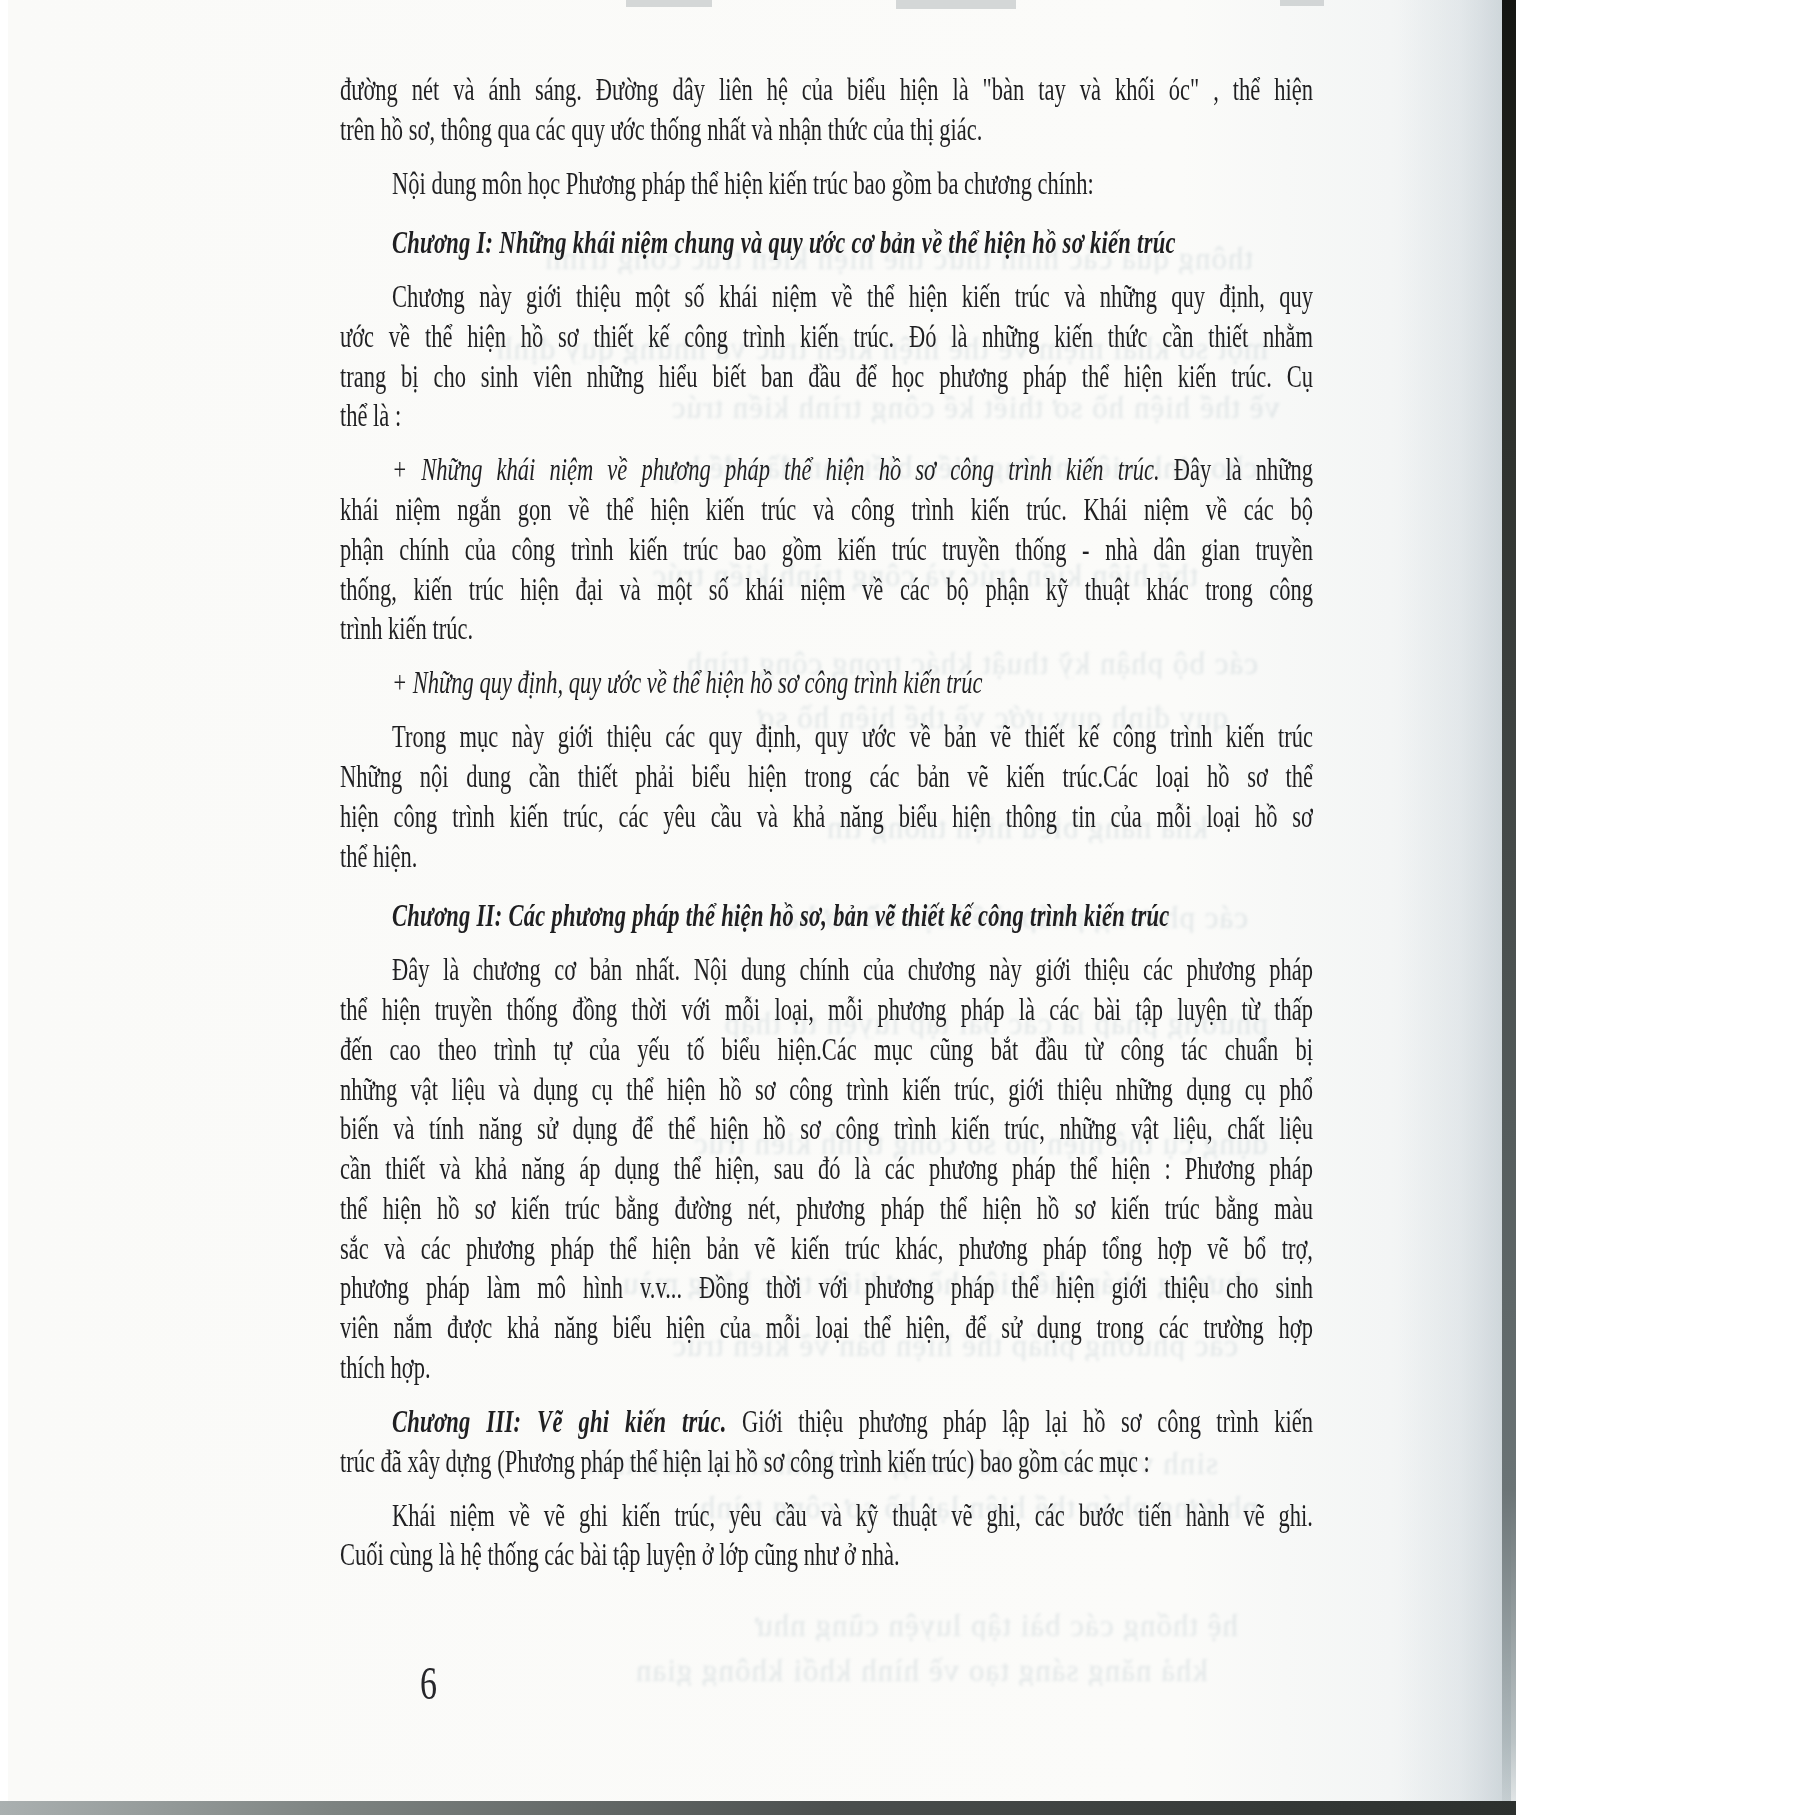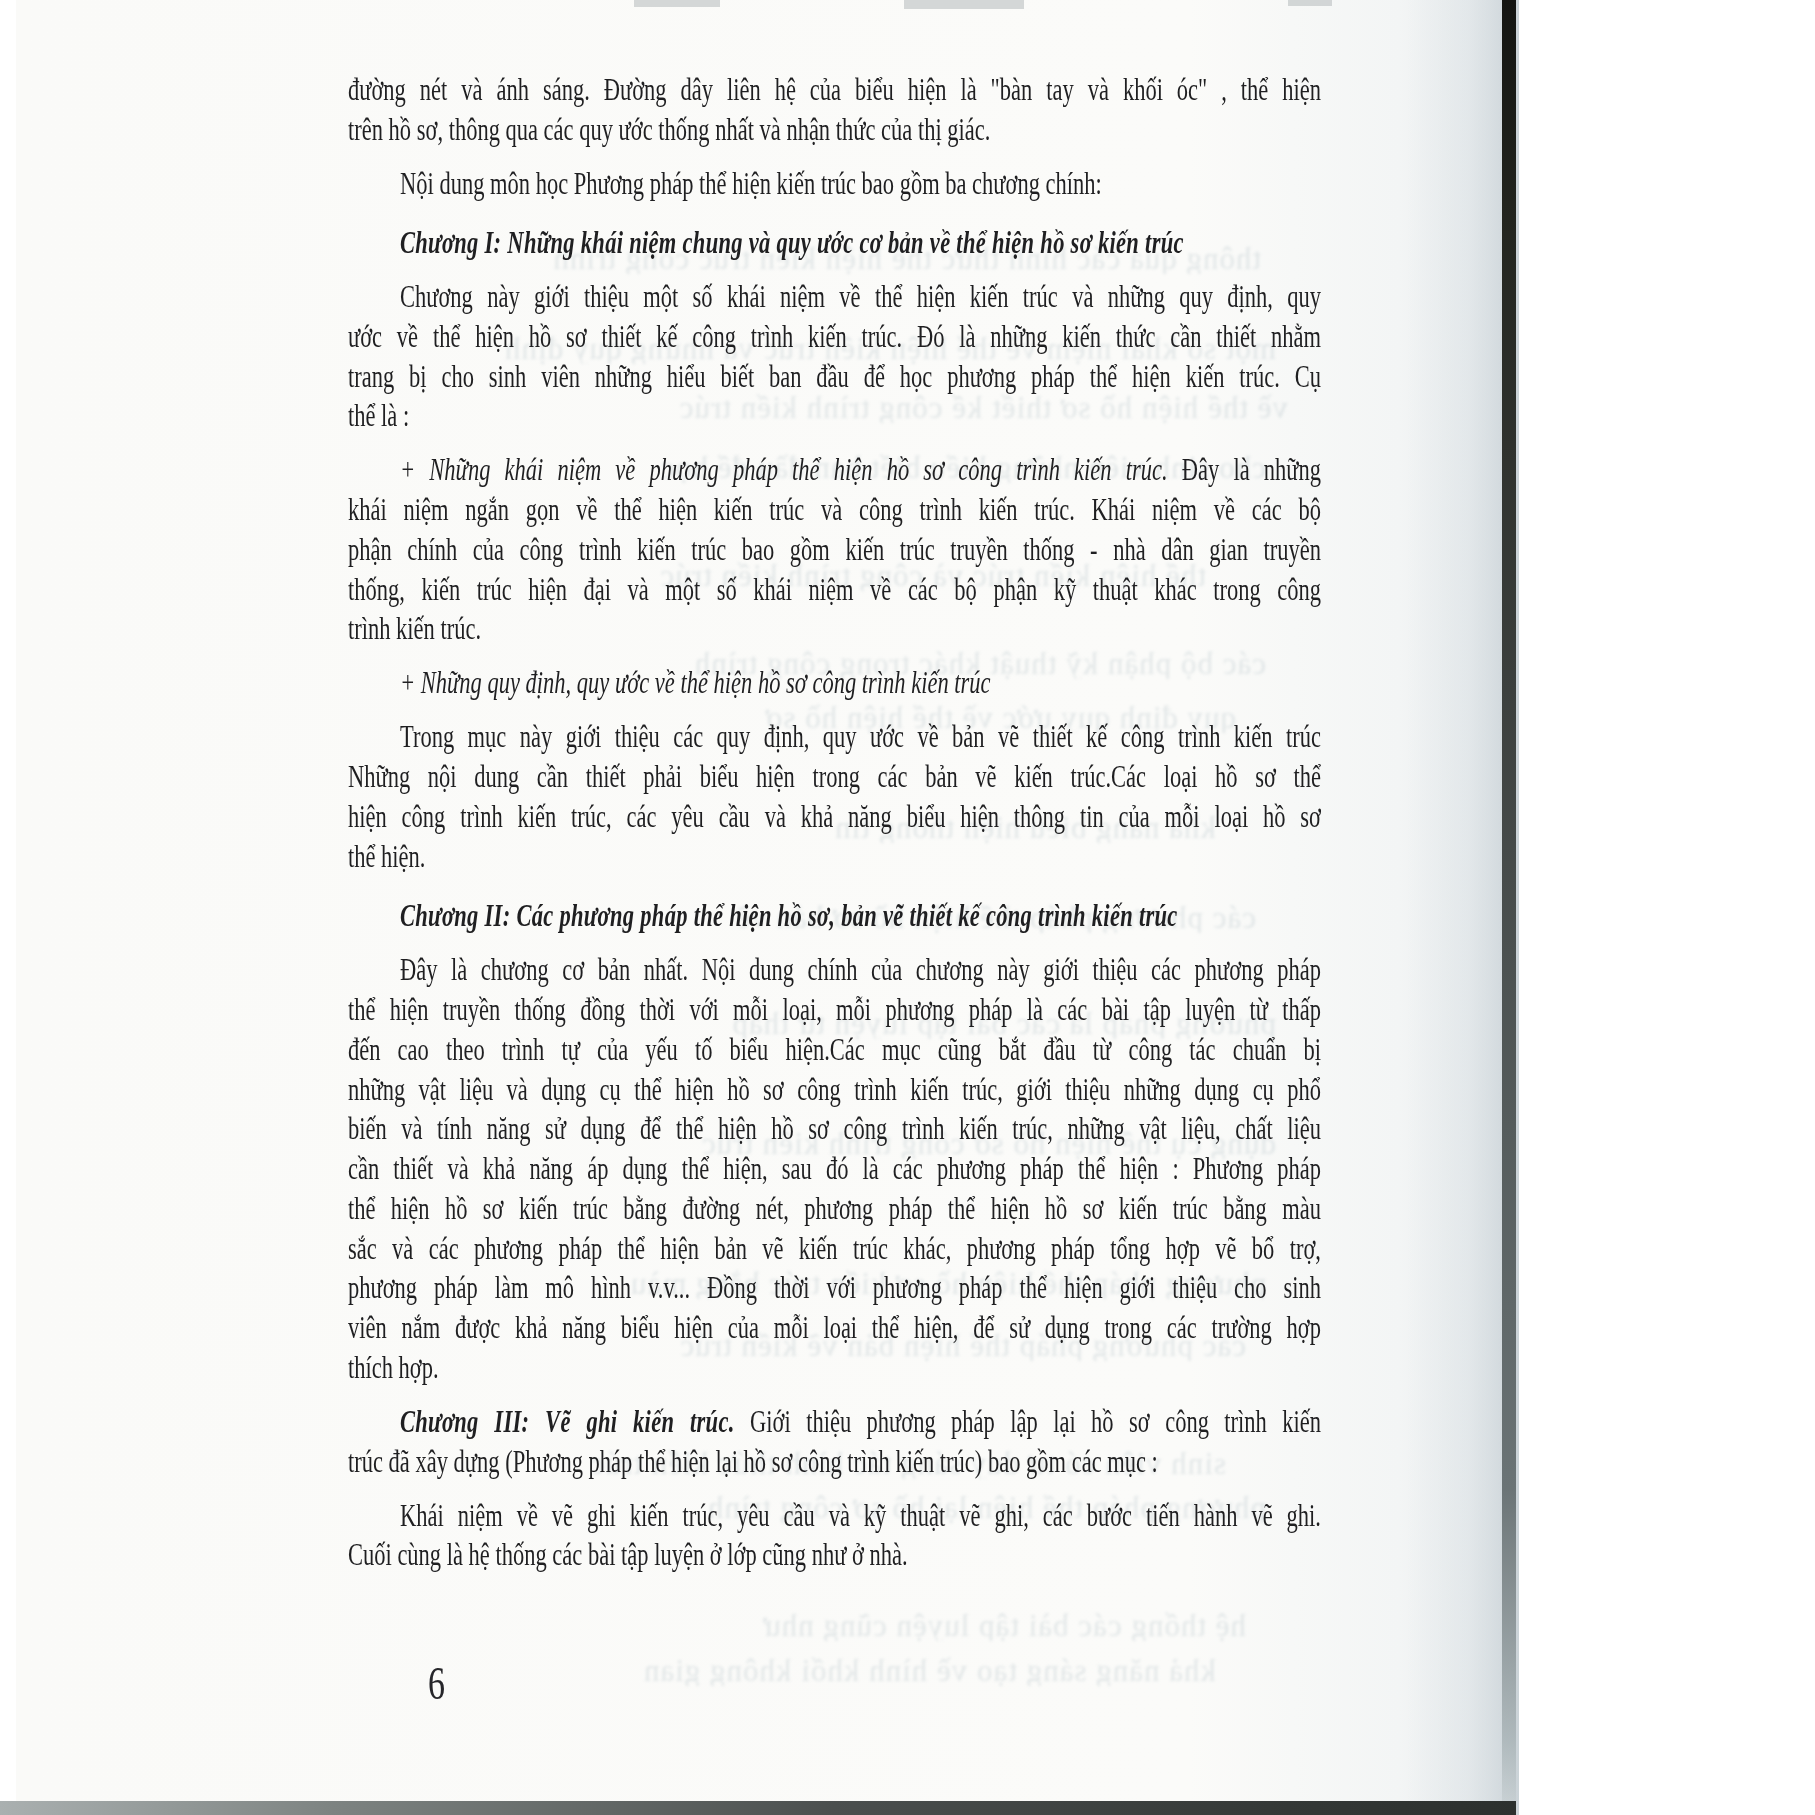--- a/index.html
+++ b/index.html
@@ -1,21 +1,21 @@
 <!DOCTYPE html>
 <html><head>
 <meta charset="utf-8">
 <style>
   html,body{margin:0;padding:0;background:#ffffff;}
   body{width:1815px;height:1815px;overflow:hidden;position:relative;
        font-family:"Liberation Serif","DejaVu Serif",serif;}
 
   
   .photo{position:absolute;left:0;top:0;width:1516px;height:1815px;background:#ffffff;}
-  .page{position:absolute;left:16px;top:0;width:1503px;height:1815px;
+  .page{position:absolute;left:8px;top:0;width:1503px;height:1815px;
         background:linear-gradient(90deg,#fafaf8 0%,#fbfbf9 78%,#f3f5f5 92%,#e7ebed 98%,#dfe4e7 100%);}
   .curl{position:absolute;left:1390px;top:0;width:113px;height:1815px;
         background:linear-gradient(90deg,rgba(210,219,223,0) 0%,rgba(206,215,220,.25) 55%,rgba(186,197,203,.55) 100%);}
 
   
   .edge-strip{position:absolute;left:1502px;top:0;width:14px;height:1815px;
         background:linear-gradient(180deg,#141512 0%,#23251f 12%,#3c403e 38%,#555c5c 62%,#6b7476 82%,rgba(165,176,179,.75) 96%,rgba(200,208,210,.4) 100%);}
   
   .bottom-strip{position:absolute;left:0px;top:1801px;width:1516px;height:14px;
         background:linear-gradient(90deg,#aab0b0 0%,#7d8381 22%,#4b4f4e 55%,#343836 85%,#2c302e 100%);}

